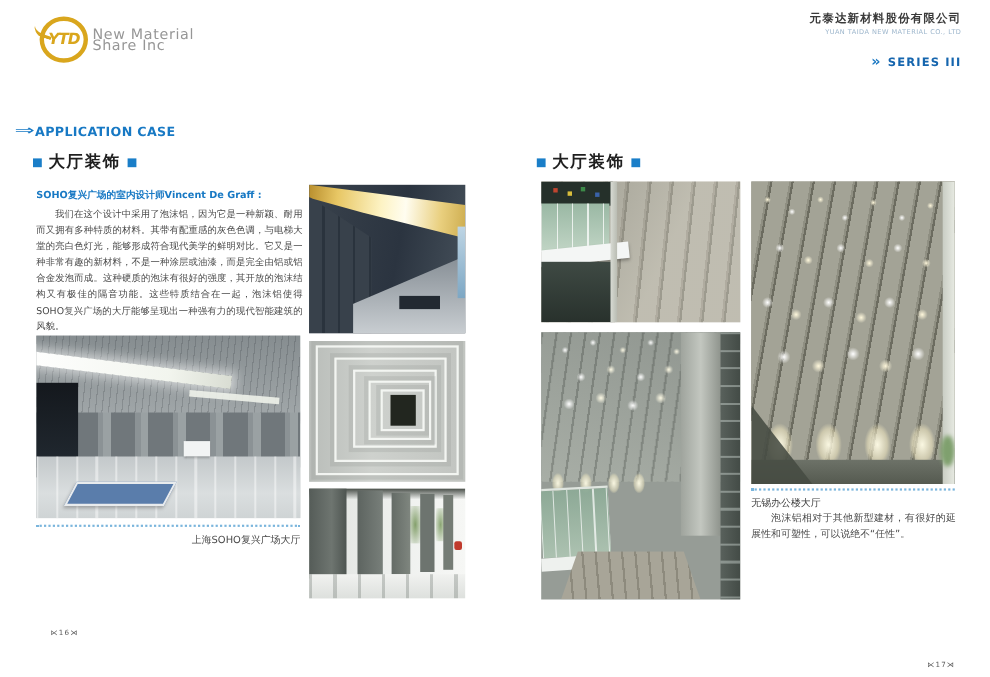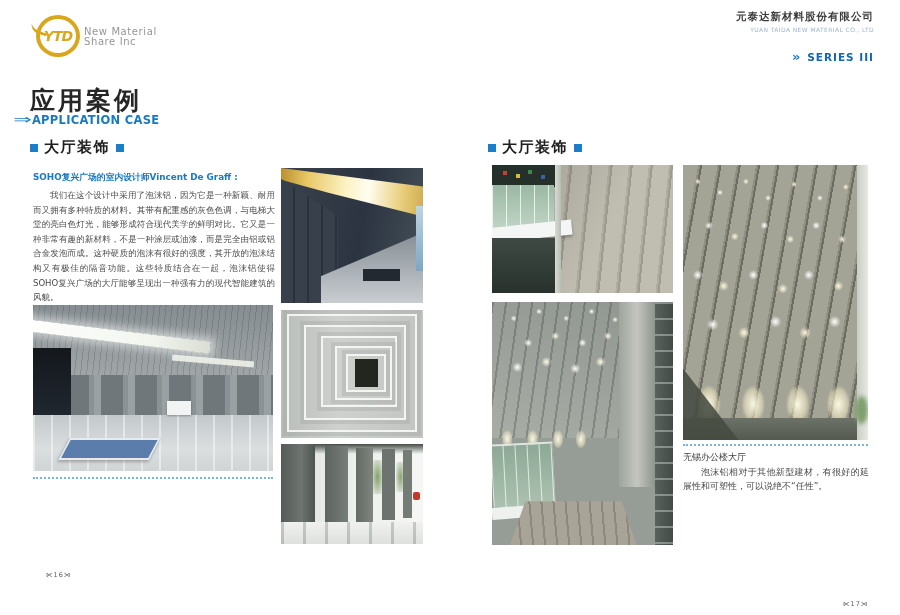--- a/index.html
+++ b/index.html
@@ -6,21 +6,21 @@
   html,body{background:#ffffff;}
   .sheet{position:relative;width:900px;height:615px;background:#fff;overflow:hidden;
          font-family:"DejaVu Sans","Liberation Sans",sans-serif;color:#333;}
   .abs{position:absolute;}
 
   
   .logo-mark{left:36px;top:15px;width:44px;height:42px;border:4px solid #d9a61d;border-radius:50%;
              color:#d9a61d;font-weight:bold;font-style:italic;font-size:14px;letter-spacing:-1px;
              display:flex;align-items:center;justify-content:center;}
   .logo-swoosh{left:30px;top:24px;width:18px;height:10px;border-bottom:3px solid #d9a61d;border-radius:0 0 0 12px;transform:rotate(18deg);}
-  .logo-text{left:84px;top:27px;font-size:10px;line-height:10px;color:#969696;letter-spacing:.6px;}
+  .logo-text{left:84px;top:27px;font-size:13px;line-height:10px;color:#969696;letter-spacing:.6px;}
   .company{right:26px;top:10px;text-align:right;}
   .company-cn{font-size:10.5px;font-weight:bold;color:#3a3a3a;letter-spacing:1px;}
   .company-en{font-size:6px;color:#9db6cc;letter-spacing:.4px;margin-top:2px;}
   .series-row{margin-top:16px;color:#1565ae;font-weight:bold;font-size:10.5px;letter-spacing:1px;}
   .series-chev{color:#1e7ac4;font-size:13px;letter-spacing:-2px;margin-right:4px;}
 
   
   .title-cn{left:30px;top:84px;font-size:25px;font-weight:bold;color:#262626;letter-spacing:3px;}
   .title-en-row{left:17px;top:112px;display:flex;align-items:center;gap:4px;}
   .title-arrow{color:#1879c4;font-size:13px;transform:scaleX(1.7);display:inline-block;}
@@ -219,21 +219,20 @@
   </div>
   <div class="abs company">
     <div class="company-cn">元泰达新材料股份有限公司</div>
     <div class="company-en">YUAN TAIDA NEW MATERIAL CO., LTD</div>
     <div class="series-row">
       <span class="series-chev">»</span>
       <span>SERIES III</span>
     </div>
   </div>
 
-  <div class="abs title-cn">应用案例</div>
   <div class="abs title-en-row">
     <span class="title-arrow">⇒</span>
     <span class="title-en">APPLICATION CASE</span>
   </div>
 
   <div class="abs sec sec-left">
     <span class="sq"></span>
     <span class="sec-label">大厅装饰</span>
     <span class="sq"></span>
   </div>
@@ -276,20 +275,21 @@
     <div class="car"></div>
     <div class="c1"></div>
     <div class="c2"></div>
     <div class="c3"></div>
     <div class="c4"></div>
     <div class="c5"></div>
     <div class="floor"></div>
   </div>
 
   <div class="abs dotline dot-left"></div>
+  <div class="abs caption-left">上海SOHO复兴广场大厅</div>
   <div class="abs pagenum pn-left">⋉16⋊</div>
 
   <div class="abs sec sec-right">
     <span class="sq"></span>
     <span class="sec-label">大厅装饰</span>
     <span class="sq"></span>
   </div>
 
   <div class="photo ph5">
     <div class="shade"></div>

